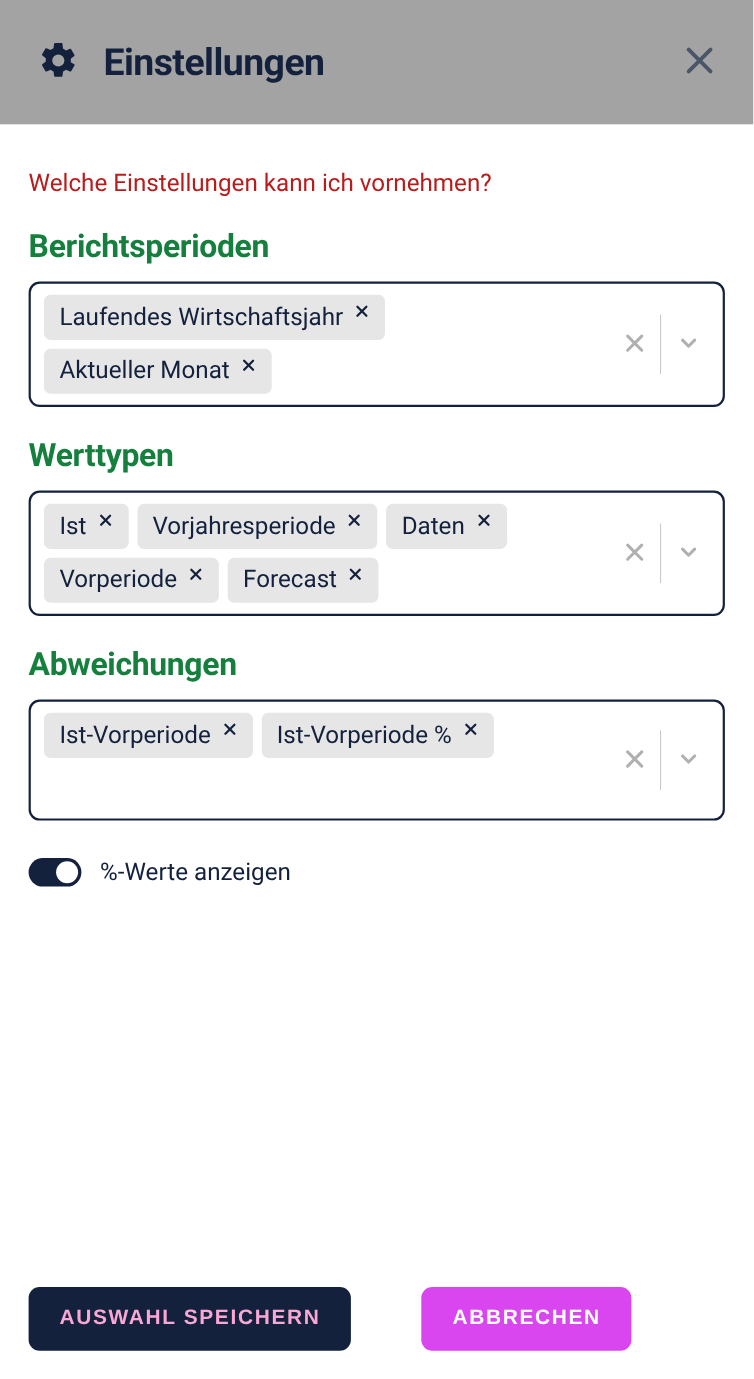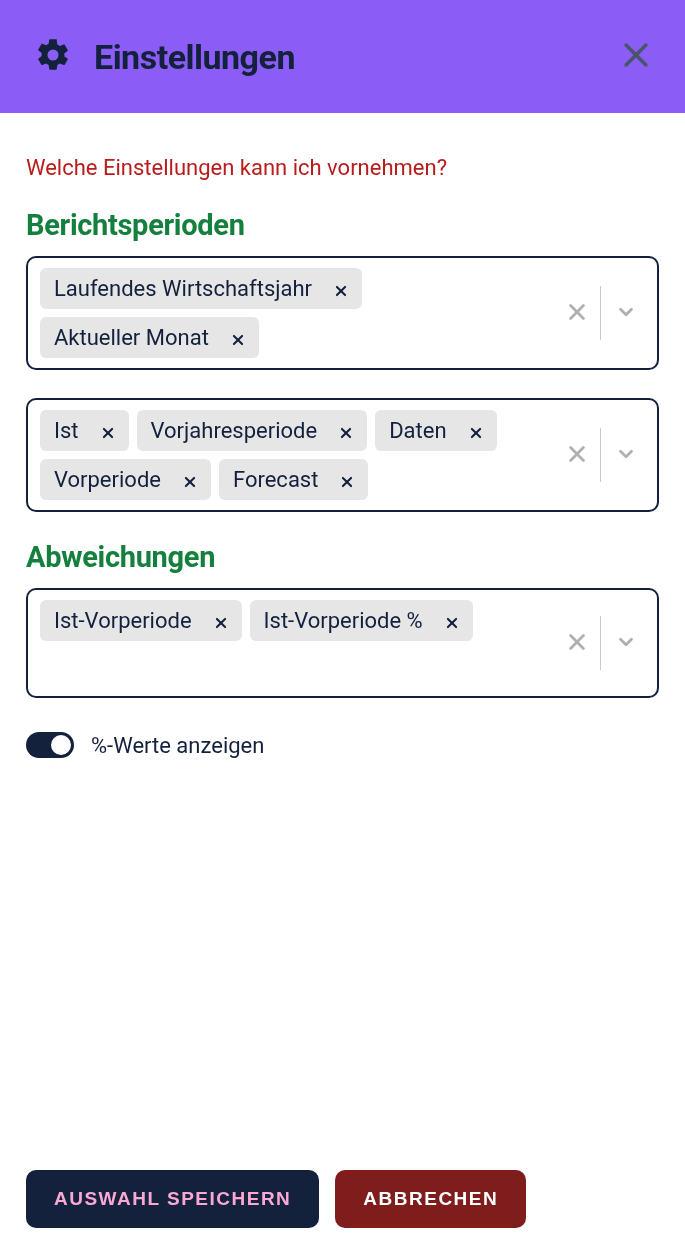--- a/index.html
+++ b/index.html
@@ -6,21 +6,21 @@
 body {
   font-family: -apple-system, BlinkMacSystemFont, "Segoe UI", Roboto, sans-serif;
   width: 685px;
   height: 1254px;
   background: #fff;
   color: #14213d;
   display: flex;
   flex-direction: column;
 }
 .header {
-  background: #8b5cf6;
+  background: #a3a3a3;
   padding: 34px 28px 34px 34px;
   display: flex;
   align-items: center;
   justify-content: space-between;
 }
 .header-left {
   display: flex;
   align-items: center;
   gap: 22px;
 }
@@ -74,22 +74,22 @@
   flex-wrap: wrap;
   gap: 8px;
   padding: 10px 12px;
   align-content: flex-start;
 }
 .chip {
   background: #e6e6e6;
   border-radius: 6px;
   padding: 8px 12px 8px 14px;
   display: inline-flex;
-  align-items: flex-end;
-  gap: 20px;
+  align-items: flex-start;
+  gap: 8px;
   font-size: 22px;
   color: #14213d;
 }
 .chip-remove {
   background: none;
   border: none;
   cursor: pointer;
   color: #14213d;
   padding: 0 2px;
   display: flex;
@@ -191,22 +191,23 @@
   font-size: 19px;
   font-weight: 700;
   letter-spacing: 1.5px;
   cursor: pointer;
 }
 .btn-primary {
   background: #14213d;
   color: #f9a8d4;
 }
 .btn-cancel {
-  background: #7f1d1d;
+  background: #d946ef;
   color: #fff;
+  margin-left: 48px;
 }
 </style>
 </head>
 <body>
 
 <div class="header">
   <div class="header-left">
     <span>
       <svg class="gear-svg" viewBox="0 0 24 24" fill="#14213d">
           <path d="M19.14,12.94a7.07,7.07,0,0,0,.05-.94,7.07,7.07,0,0,0-.05-.94l2.03-1.58a.5.5,0,0,0,.12-.64l-1.92-3.32a.5.5,0,0,0-.61-.22l-2.39.96a7.23,7.23,0,0,0-1.62-.94l-.36-2.54A.5.5,0,0,0,13.9,2H10.1a.5.5,0,0,0-.49.42L9.25,4.96a7.23,7.23,0,0,0-1.62.94l-2.39-.96a.5.5,0,0,0-.61.22L2.71,8.48a.5.5,0,0,0,.12.64l2.03,1.58a7.07,7.07,0,0,0-.05.94,7.07,7.07,0,0,0,.05.94L2.83,14.16a.5.5,0,0,0-.12.64l1.92,3.32a.5.5,0,0,0,.61.22l2.39-.96a7.23,7.23,0,0,0,1.62.94l.36,2.54a.5.5,0,0,0,.49.42h3.8a.5.5,0,0,0,.49-.42l.36-2.54a7.23,7.23,0,0,0,1.62-.94l2.39.96a.5.5,0,0,0,.61-.22l1.92-3.32a.5.5,0,0,0-.12-.64ZM12,15.5A3.5,3.5,0,1,1,15.5,12,3.5,3.5,0,0,1,12,15.5Z"></path>
@@ -262,20 +263,21 @@
         <button class="dropdown-btn">
             <span><svg viewBox="0 0 24 24" fill="none" stroke="#b0b0b0" stroke-width="3" stroke-linecap="round" stroke-linejoin="round">
                 <polyline points="6 9 12 15 18 9"></polyline>
               </svg></span>
           </button>
       </div>
     </div>
   </div>
 
   <div class="section">
+    <h2 class="section-title">Werttypen</h2>
     <div class="multiselect">
       <div class="chips-area">
         <span class="chip">
           <span>Ist</span>
           <button class="chip-remove">
               <span><svg viewBox="0 0 24 24" fill="none" stroke="#14213d" stroke-width="3.5" stroke-linecap="round">
                   <line x1="5" y1="5" x2="19" y2="19"></line>
                   <line x1="19" y1="5" x2="5" y2="19"></line>
                 </svg></span>
             </button>

